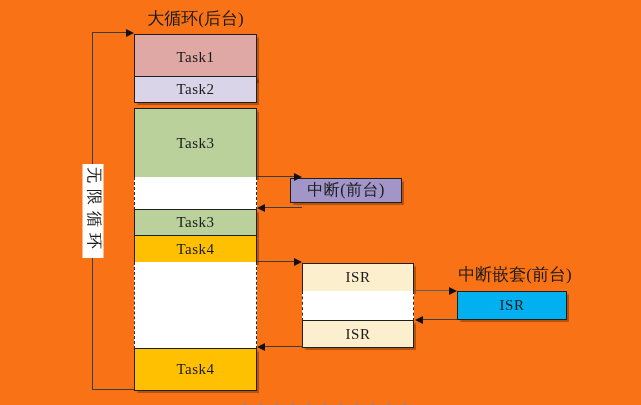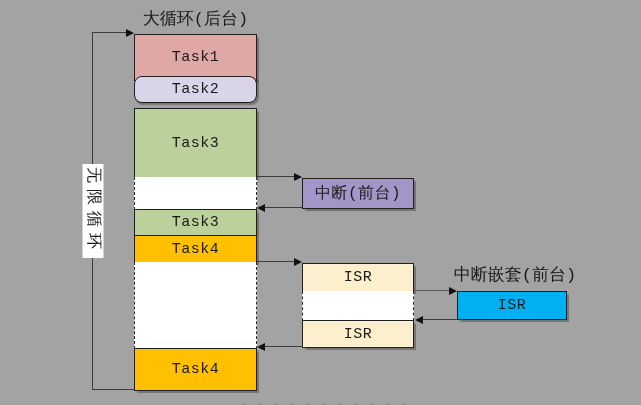--- a/index.html
+++ b/index.html
@@ -1,18 +1,18 @@
 <!DOCTYPE html>
 <html><head>
 <meta charset="utf-8">
 <style>
   html,body{margin:0;padding:0;background:#ffffff;}
   .canvas{
-    position:relative;width:641px;height:405px;background:#a3a3a3;overflow:hidden;
-    font-family:Liberation Mono, monospace;color:#1a1a1a;
+    position:relative;width:641px;height:405px;background:#f97316;overflow:hidden;
+    font-family:Liberation Serif, serif;color:#1a1a1a;
   }
   .box{
     position:absolute;box-sizing:border-box;border:1.6px solid #1f1f1f;
     display:flex;align-items:center;justify-content:center;
     font-size:15px;letter-spacing:.5px;
     box-shadow:1.5px 1.5px 1px rgba(0,0,0,.28);
   }
   .gap{
     position:absolute;box-sizing:border-box;
     border-left:1.3px dashed #2a2a2a;border-right:1.3px dashed #2a2a2a;
@@ -42,39 +42,39 @@
 
   <div class="vline" style="left:92px;top:32px;height:358px;"></div>
   <div class="hline" style="left:92px;top:32px;width:35px;"></div>
   <span class="ah right" style="left:126px;top:28.5px;"></span>
   <div class="hline" style="left:92px;top:389px;width:42px;"></div>
   <div class="loop-label">无限循环</div>
 
   <div class="box" style="left: 134px; top: 34px; width: 123px; height: 47px; background-color: rgb(223, 168, 164);">
     <span>Task1</span>
   </div>
-  <div class="box" style="left: 134px; top: 76px; width: 123px; height: 27px; background-color: rgb(217, 212, 232); border-radius: 8px;">
+  <div class="box" style="left: 134px; top: 76px; width: 123px; height: 27px; background-color: rgb(217, 212, 232);">
     <span>Task2</span>
   </div>
   <div class="box" style="left: 134px; top: 108px; width: 123px; height: 70px; background-color: rgb(186, 209, 156);">
     <span>Task3</span>
   </div>
   <div class="gap" style="left:134px;top:177px;width:123px;height:33px;"></div>
   <div class="box" style="left: 134px; top: 209px; width: 123px; height: 27px; background-color: rgb(186, 209, 156);">
     <span>Task3</span>
   </div>
   <div class="box" style="left: 134px; top: 235px; width: 123px; height: 28px; background-color: rgb(255, 192, 1);">
     <span>Task4</span>
   </div>
   <div class="gap" style="left:134px;top:262px;width:123px;height:87px;"></div>
   <div class="box" style="left: 134px; top: 348px; width: 123px; height: 43px; background-color: rgb(255, 192, 1);">
     <span>Task4</span>
   </div>
 
-  <div class="box" style="left: 302px; top: 178px; width: 112px; height: 31px; font-size: 16px; background-color: rgb(162, 149, 199);">
+  <div class="box" style="left: 290px; top: 178px; width: 112px; height: 25px; font-size: 16px; background-color: rgb(162, 149, 199);">
     <span>中断(前台)</span>
   </div>
 
   <div class="box" style="left: 302px; top: 263px; width: 112px; height: 29px; background-color: rgb(252, 239, 205);">
     <span>ISR</span>
   </div>
   <div class="gap" style="left:302px;top:291px;width:112px;height:30px;"></div>
   <div class="box" style="left: 302px; top: 320px; width: 112px; height: 28px; background-color: rgb(252, 239, 205);">
     <span>ISR</span>
   </div>

